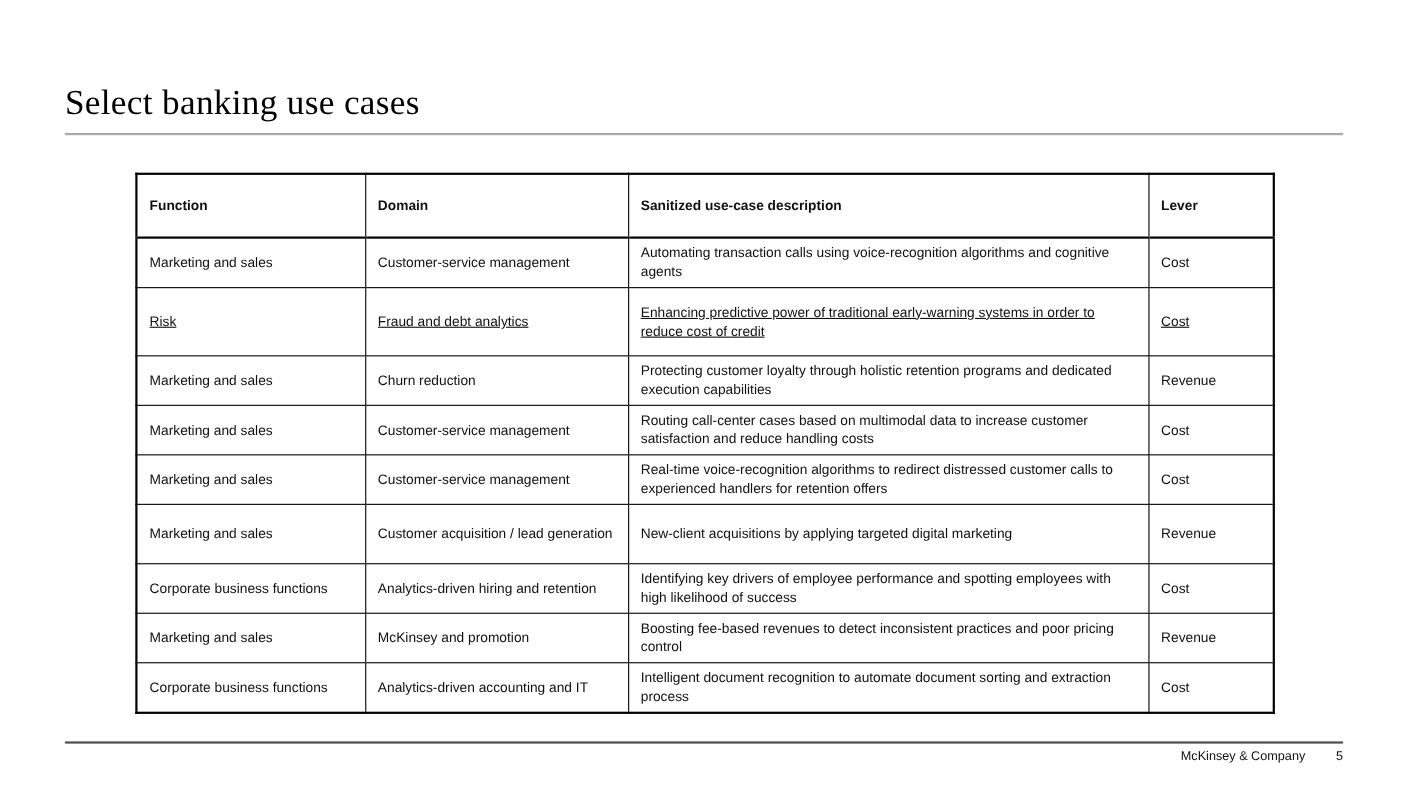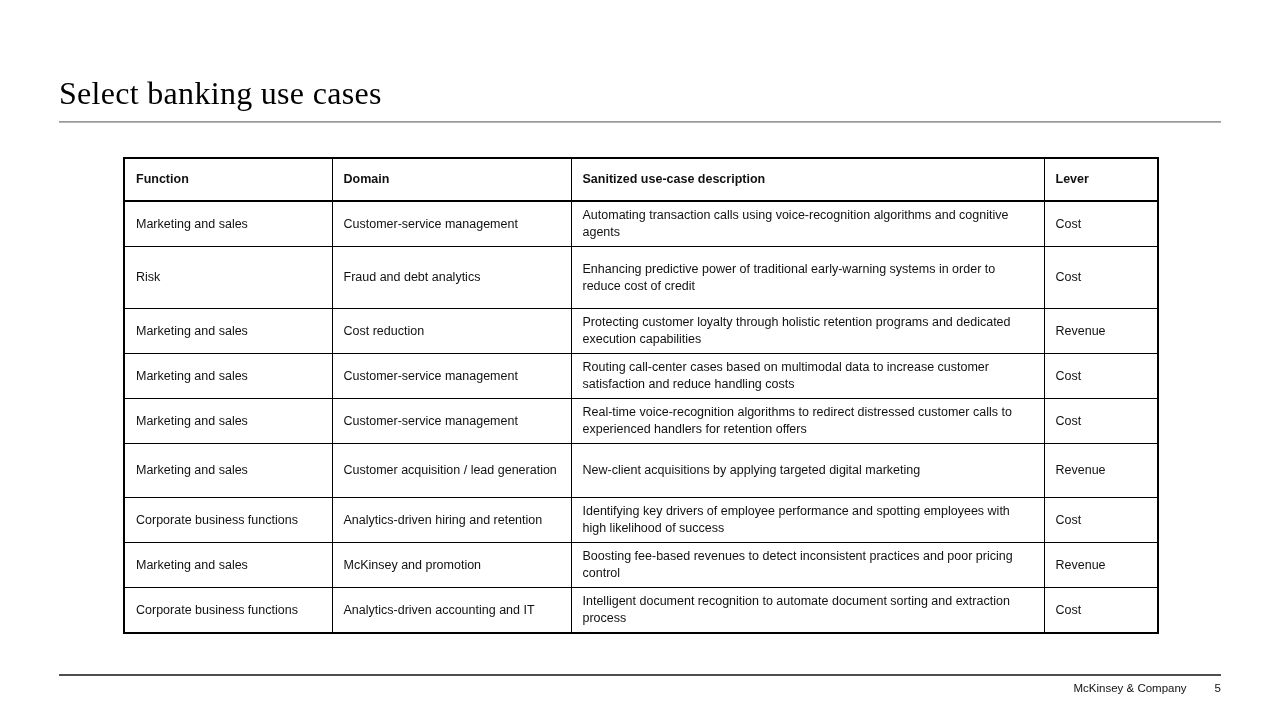--- a/index.html
+++ b/index.html
@@ -55,28 +55,28 @@
   }
   .use-case-table th,
   .use-case-table td {
     border: 1px solid #000000;
     vertical-align: middle;
     text-align: left;
     padding: 5px 10px 5px 11px;
     line-height: 17px;
     overflow: hidden;
   }
-  .use-case-table thead tr { height: 43px; }
+  .use-case-table thead tr { height: 58px; }
   .use-case-table th {
     font-weight: bold;
     font-size: 12.5px;
     border-bottom-width: 2px;
   }
   .use-case-table tbody tr { height: 44px; }
-  .use-case-table tbody tr:nth-child(2) { height: 62px; }
+  .use-case-table tbody tr:nth-child(2) { height: 62px; text-decoration: underline; }
   .use-case-table tbody tr:nth-child(6) { height: 54px; }
   .col-function { width: 208px; }
   .col-domain { width: 239px; }
   .col-description { width: 473px; }
   .col-lever { width: 114px; }
   .footer {
     position: absolute;
     left: 59px;
     top: 682px;
     width: 1162px;
@@ -118,21 +118,21 @@
         <td>Cost</td>
       </tr>
       <tr>
         <td>Risk</td>
         <td>Fraud and debt analytics</td>
         <td>Enhancing predictive power of traditional early-warning systems in order to reduce cost of credit</td>
         <td>Cost</td>
       </tr>
       <tr>
         <td>Marketing and sales</td>
-        <td>Cost reduction</td>
+        <td>Churn reduction</td>
         <td>Protecting customer loyalty through holistic retention programs and dedicated execution capabilities</td>
         <td>Revenue</td>
       </tr>
       <tr>
         <td>Marketing and sales</td>
         <td>Customer-service management</td>
         <td>Routing call-center cases based on multimodal data to increase customer satisfaction and reduce handling costs</td>
         <td>Cost</td>
       </tr>
       <tr>

